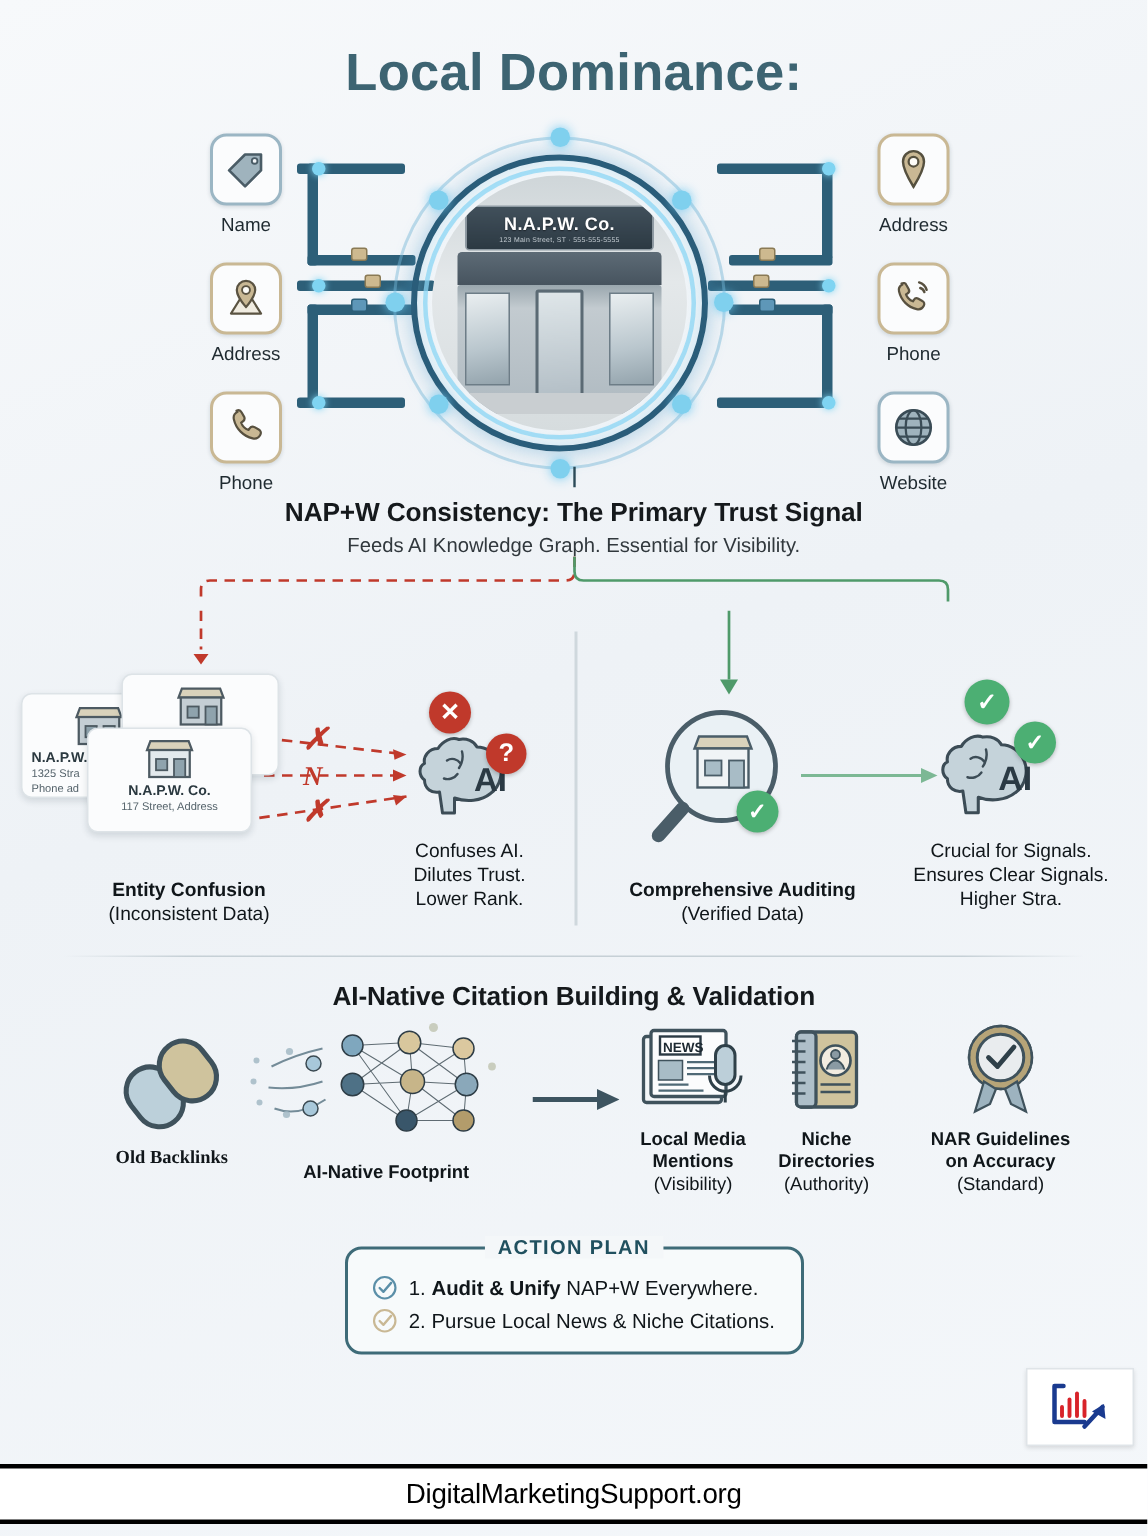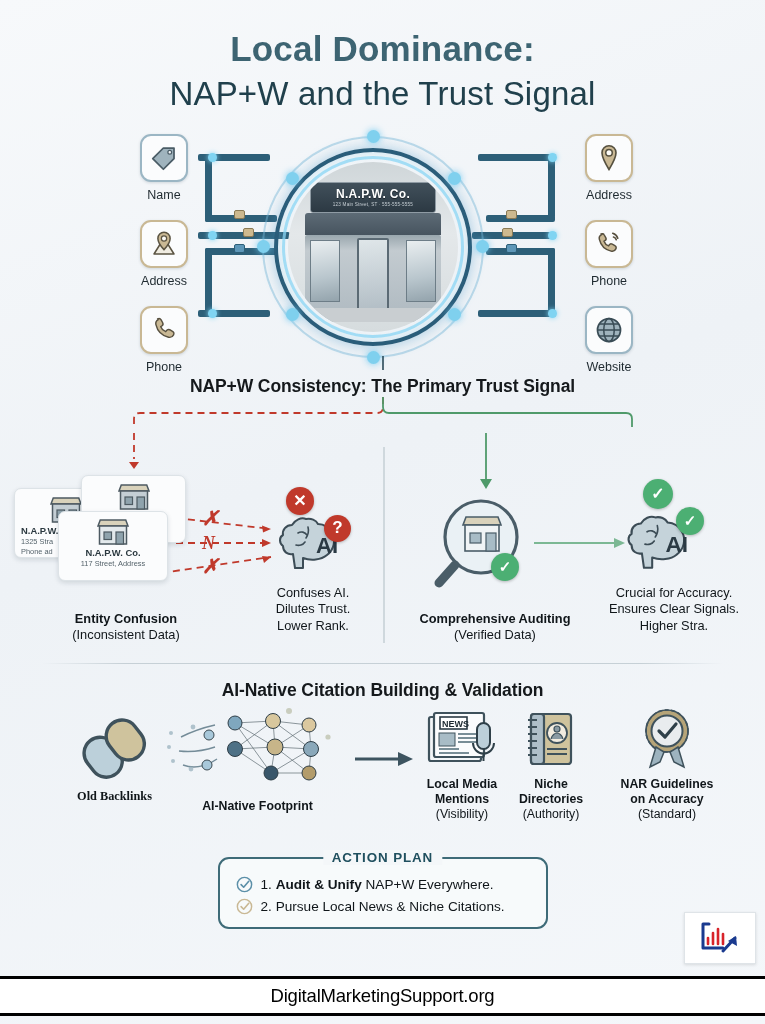--- a/index.html
+++ b/index.html
@@ -173,21 +173,21 @@
   
   .cite-row { position: relative; height: 150px; }
   .cite-item { position: absolute; text-align: center; }
   .cite-label {
     font-size: 12.3px; font-weight: bold; color: #10161a; line-height: 1.25;
   }
 
   
   .action-wrap { display: flex; justify-content: center; }
   .action-box {
-    position: relative; width: 330px; padding: 17px 16px 12px 16px;
+    position: relative; width: 306px; padding: 17px 16px 12px 16px;
     border: 2px solid #3e6b78; border-radius: 11px;
     background: #f7fafb;
   }
   .action-head {
     position: absolute; top: -9px; left: 50%; transform: translateX(-50%);
     background: #f4f7f9; padding: 0 9px;
     font-size: 13.4px; font-weight: bold; color: #20505f; letter-spacing: .9px;
   }
   .action-item {
     display: flex; align-items: center; gap: 8px;
@@ -215,21 +215,20 @@
     box-shadow: 0 1px 3px rgba(0,0,0,.12);
   }
 </style>
 </head>
 <body>
 
 <div id="page">
 
   <div class="title-wrap">
     <div class="title-l1">Local Dominance:</div>
-    <div class="title-l2">NAP+W and the Trust Signal</div>
   </div>
 
   <div class="hub">
 
     <div class="rail" style="left:198px;top:26px;width:72px;"></div>
     <div class="rail rail-v" style="left:205px;top:26px;width:7px;height:68px;"></div>
     <div class="rail" style="left:205px;top:87px;width:72px;"></div>
     <div class="rail" style="left:198px;top:104px;width:92px;"></div>
     <div class="rail" style="left:198px;top:182px;width:72px;"></div>
     <div class="rail rail-v" style="left:205px;top:120px;width:7px;height:68px;"></div>
@@ -346,20 +345,21 @@
       <div class="hub-spoke-dot" style="left:186px;top:172px;"></div>
     </div>
 
     <svg style="position:absolute;left:0;top:228px;width:765px;height:14px;">
       <line x1="383" y1="0" x2="383" y2="14" stroke="#2b4a58" stroke-width="1.6"></line>
     </svg>
   </div>
 
   <div class="sec-head" style="margin-top:10px;">
     <div class="sec-title">NAP+W Consistency: The Primary Trust Signal</div>
+    <div class="sec-sub">Feeds AI Knowledge Graph. Essential for Visibility.</div>
   </div>
 
   <svg class="branch-svg" viewBox="0 0 765 36">
     <path d="M383 0 L383 10 Q383 16 377 16 L140 16 Q134 16 134 22 L134 30" fill="none" stroke="#c0392b" stroke-width="1.8" stroke-dasharray="7 5"></path>
     <path d="M383 0 L383 10 Q383 16 389 16 L626 16 Q632 16 632 22 L632 30" fill="none" stroke="#4f9a6a" stroke-width="1.8"></path>
   </svg>
 
   <div class="compare">
     <div class="v-divider"></div>
 
@@ -462,21 +462,21 @@
         </svg>
         <div class="badge green" style="left:22px;top:-24px;width:30px;height:30px;font-size:16px;">✓</div>
         <div class="badge green" style="left:55px;top:4px;width:28px;height:28px;font-size:15px;">✓</div>
       </div>
 
       <div class="cap" style="left:6px;top:178px;width:200px;">
         <b>Comprehensive Auditing</b><br>
         <span class="sub">(Verified Data)</span>
       </div>
       <div class="cap" style="left:205px;top:152px;width:160px;">
-        <span>Crucial for Accuracy.</span><br>
+        <span>Crucial for Signals.</span><br>
         <span>Ensures Clear Signals.</span><br>
         <span>Higher Stra.</span>
       </div>
     </div>
   </div>
 
   <div class="h-divider" style="margin-top:8px;"></div>
 
   <div class="sec-head" style="margin-top:16px;">
     <div class="sec-title">AI-Native Citation Building &amp; Validation</div>

